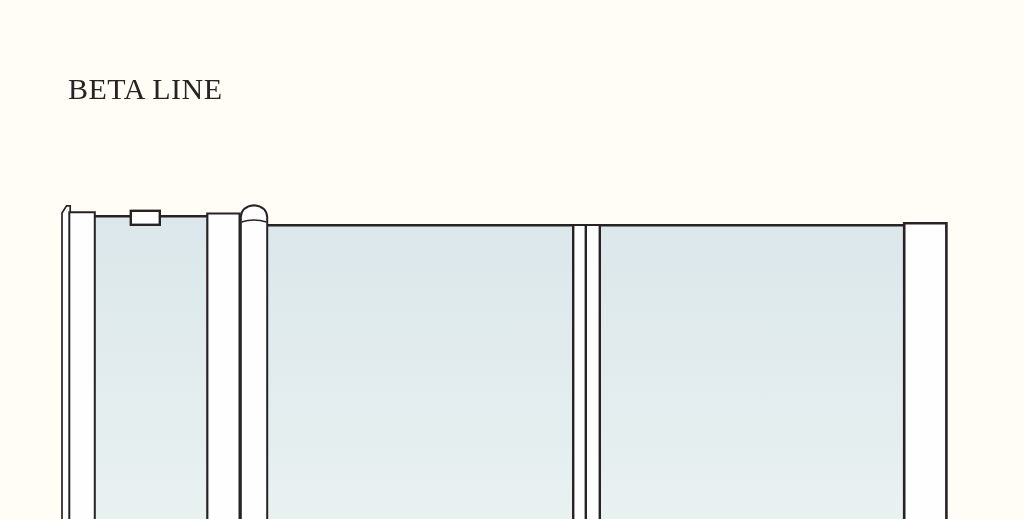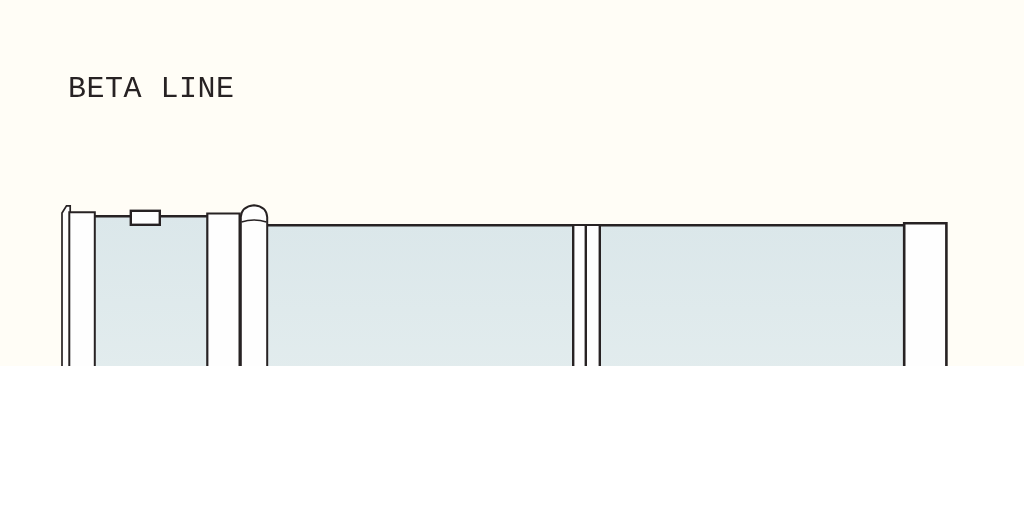--- a/index.html
+++ b/index.html
@@ -2,24 +2,24 @@
 <html style="--background: #FFFDF6; --line: #272223; --fill_white: #FEFEFE; --glass_top: #DBE7EA; --glass_bottom: #E9F1F1;"><head>
 <meta charset="utf-8">
 <style>
   html, body {
     margin: 0;
     padding: 0;
   }
   .page {
     position: relative;
     width: 1024px;
-    height: 366px;
+    height: 519px;
     background: var(--background, #FFFDF6);
     overflow: hidden;
-    font-family: Liberation Mono, monospace;
+    font-family: Liberation Serif, serif;
   }
   .title {
     position: absolute;
     left: 68px;
     top: 74px;
     margin: 0;
     font-size: 30px;
     font-weight: 400;
     letter-spacing: 0.5px;
     color: var(--line, #272223);

